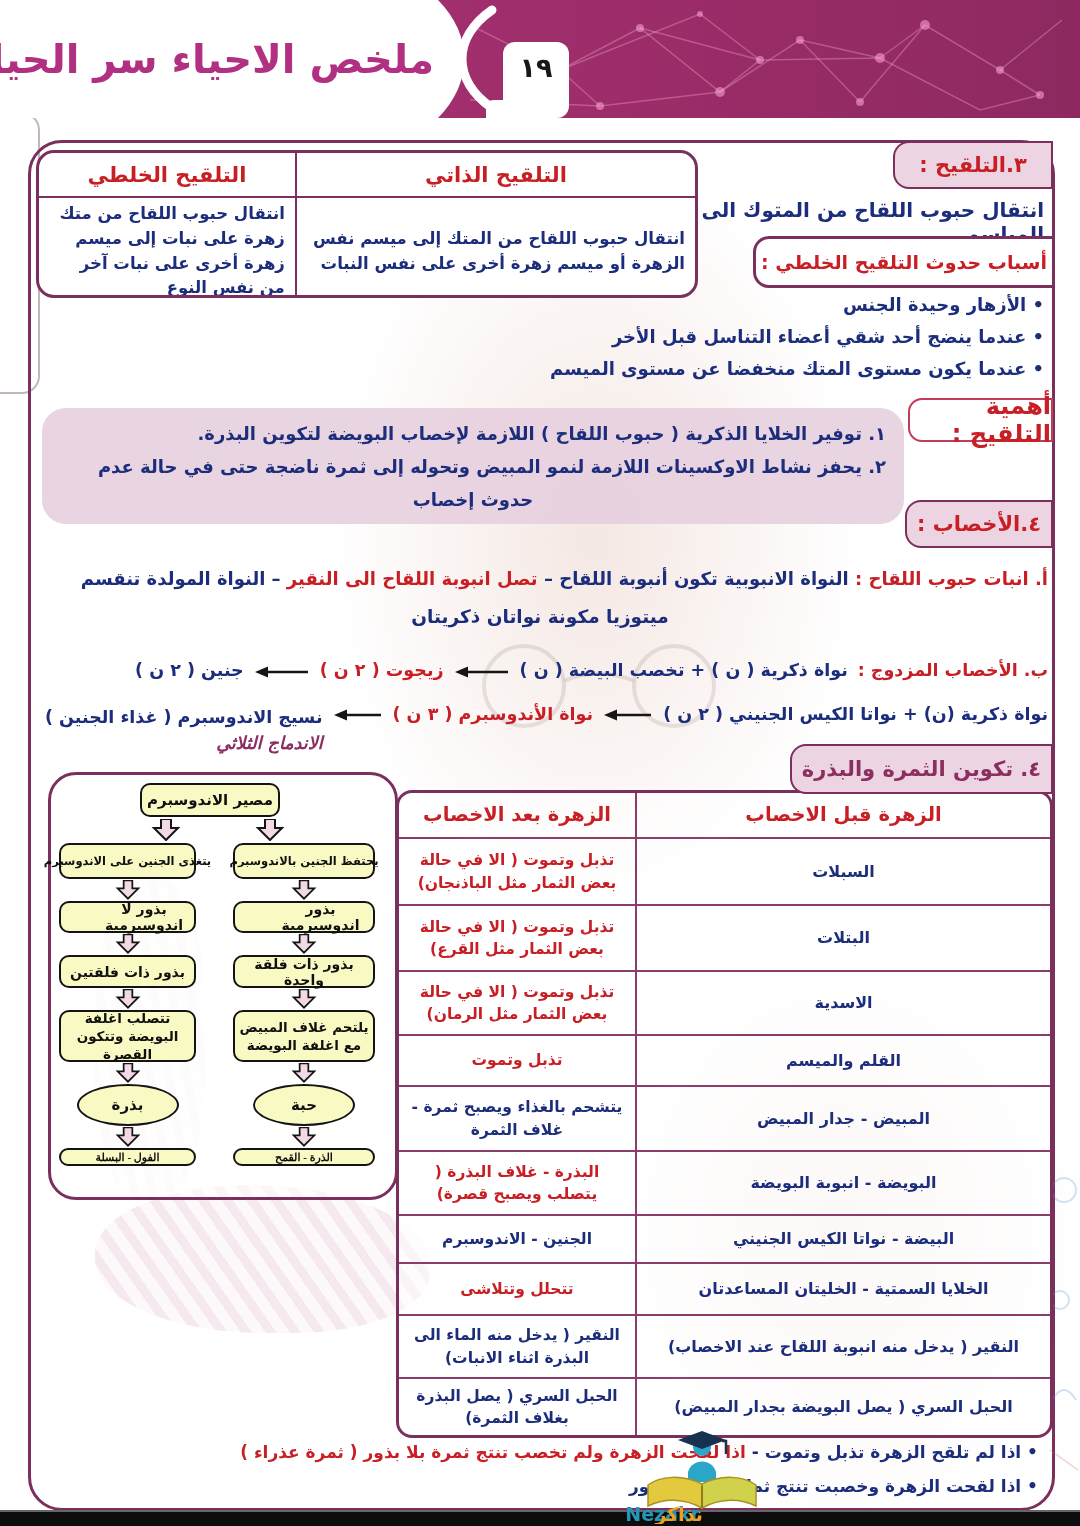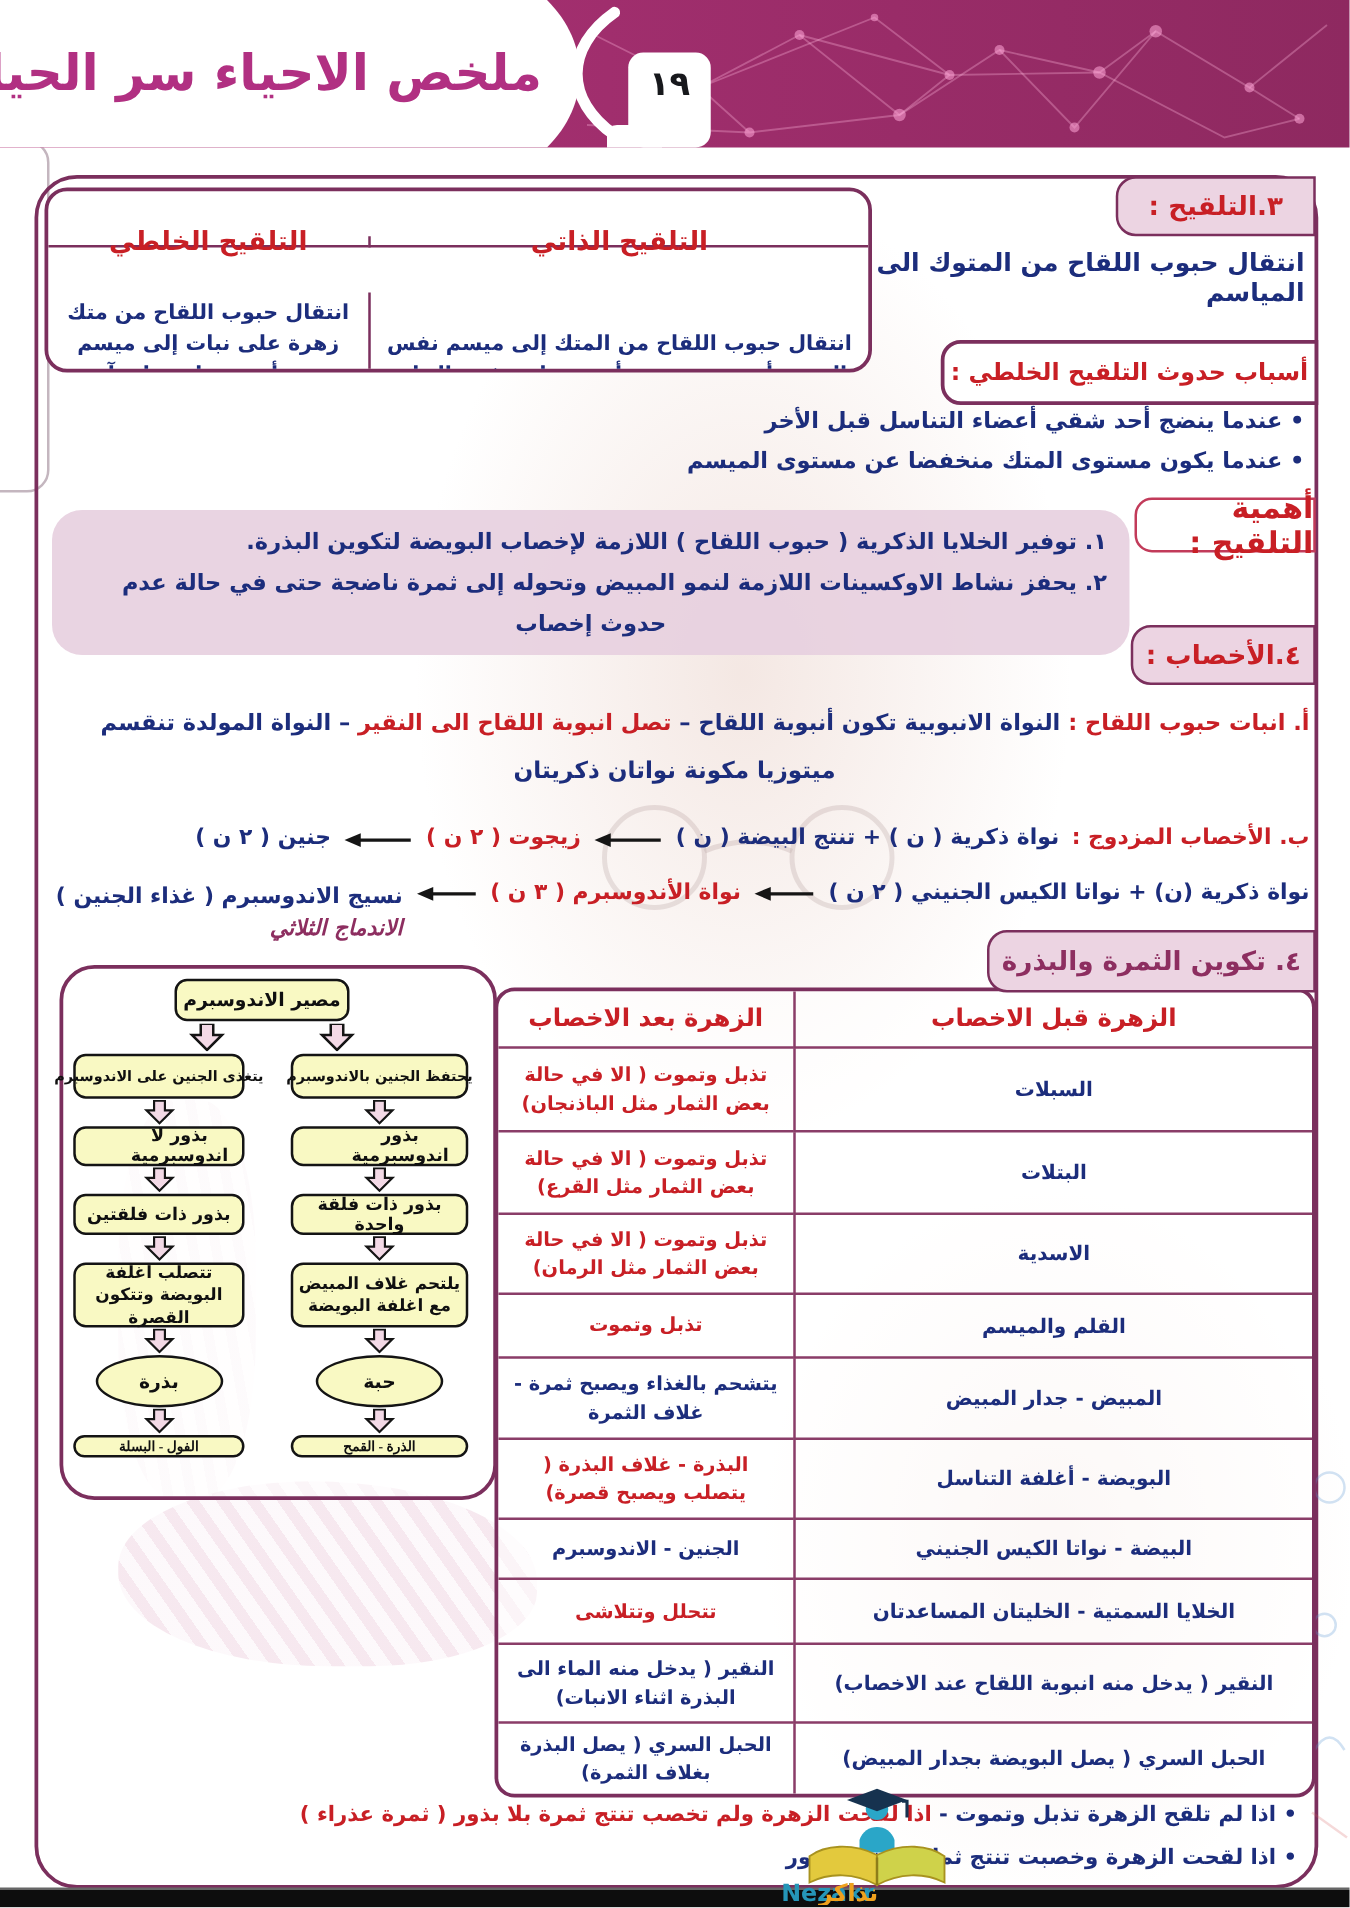--- a/index.html
+++ b/index.html
@@ -12,21 +12,21 @@
     --yellow:#f9f9c3;
   }
   html,body{margin:0;padding:0;background:#e8e8e8;}
   .page{
     position:relative;width:1080px;height:1526px;margin:0 auto;
     background:#ffffff;overflow:hidden;direction:rtl;
     font-family:"DejaVu Sans","Liberation Sans",sans-serif;font-weight:bold;
   }
   .abs{position:absolute;}
   .red{color:var(--red);} .blue{color:var(--blue);} .mred{color:var(--mred);font-style:italic;}
-  .center{display:flex;align-items:center;justify-content:center;text-align:center;margin-top:36px;}
+  .center{display:flex;align-items:center;justify-content:center;}
 
   
   .header{left:0;top:0;width:1080px;height:118px;z-index:4;
     background:linear-gradient(90deg,#b13478 0%,#a02e6d 45%,#8e2960 100%);}
   .header svg{position:absolute;left:0;top:0;}
   .page-title{position:absolute;left:10px;top:30px;width:424px;height:58px;line-height:58px;
     text-align:center;font-size:40px;color:#b13082;letter-spacing:-1px;white-space:nowrap;}
   .num-tab{position:absolute;left:503px;top:42px;width:66px;height:76px;background:#fff;border-radius:12px;}
   .num-tab-notch{position:absolute;left:486px;top:100px;width:44px;height:18px;background:#fff;border-radius:8px 8px 0 0;}
   .page-num{position:absolute;left:503px;top:52px;width:66px;text-align:center;font-size:27px;color:#17181c;}
@@ -209,21 +209,21 @@
   <div class="abs germ1">
     <span class="red">أ. انبات حبوب اللقاح :</span>
     <span class="blue">النواة الانبوبية تكون أنبوبة اللقاح –</span>
     <span class="red">تصل انبوبة اللقاح الى النقير</span>
     <span class="blue">– النواة المولدة تنقسم</span>
   </div>
   <div class="abs germ2">ميتوزيا مكونة نواتان ذكريتان</div>
 
   <div class="abs flow-row flow1">
     <span class="red">ب. الأخصاب المزدوج :</span>
-    <span class="blue">نواة ذكرية ( ن ) + تنتج البيضة ( ن )</span>
+    <span class="blue">نواة ذكرية ( ن ) + تخصب البيضة ( ن )</span>
     <svg class="arrowL" width="56" height="14" viewBox="0 0 56 14">
         <line x1="54" y1="7" x2="11" y2="7" stroke="#151515" stroke-width="2.6"></line>
         <polygon points="1,7 14,1.5 14,12.5" fill="#151515"></polygon>
       </svg>
     <span class="red">زيجوت ( ٢ ن )</span>
     <svg class="arrowL" width="56" height="14" viewBox="0 0 56 14">
         <line x1="54" y1="7" x2="11" y2="7" stroke="#151515" stroke-width="2.6"></line>
         <polygon points="1,7 14,1.5 14,12.5" fill="#151515"></polygon>
       </svg>
     <span class="blue">جنين ( ٢ ن )</span>
@@ -313,21 +313,21 @@
     <div class="cb">السبلات</div>
     <div class="ca red">تذبل وتموت ( الا في حالة بعض الثمار مثل الباذنجان)</div>
     <div class="cb">البتلات</div>
     <div class="ca red">تذبل وتموت ( الا في حالة بعض الثمار مثل القرع)</div>
     <div class="cb">الاسدية</div>
     <div class="ca red">تذبل وتموت ( الا في حالة بعض الثمار مثل الرمان)</div>
     <div class="cb">القلم والميسم</div>
     <div class="ca red">تذبل وتموت</div>
     <div class="cb">المبيض - جدار المبيض</div>
     <div class="ca blue">يتشحم بالغذاء ويصبح ثمرة - غلاف الثمرة</div>
-    <div class="cb">البويضة - أغلفة التناسل</div>
+    <div class="cb">البويضة - انبوبة البويضة</div>
     <div class="ca red">البذرة - غلاف البذرة ( يتصلب ويصبح قصرة)</div>
     <div class="cb">البيضة - نواتا الكيس الجنيني</div>
     <div class="ca blue">الجنين - الاندوسبرم</div>
     <div class="cb">الخلايا السمتية - الخليتان المساعدتان</div>
     <div class="ca red">تتحلل وتتلاشى</div>
     <div class="cb">النقير ( يدخل منه انبوبة اللقاح عند الاخصاب)</div>
     <div class="ca blue">النقير ( يدخل منه الماء الى البذرة اثناء الانبات)</div>
     <div class="cb last">الحبل السري ( يصل البويضة بجدار المبيض)</div>
     <div class="ca blue last">الحبل السري ( يصل البذرة بغلاف الثمرة)</div>
   </div>

